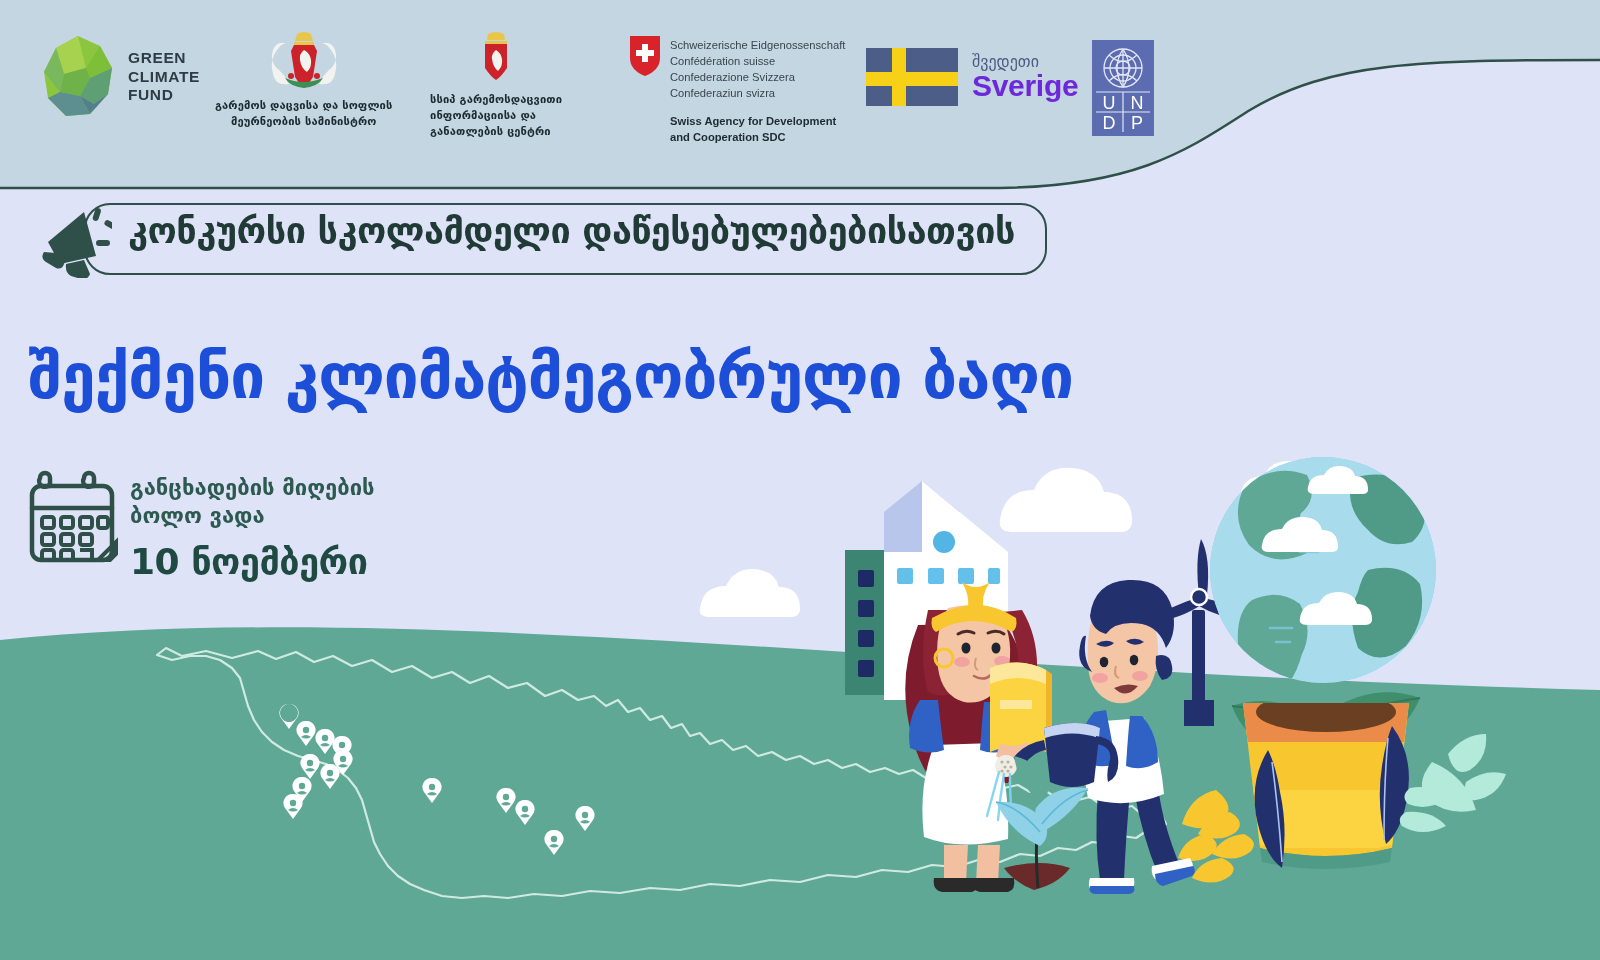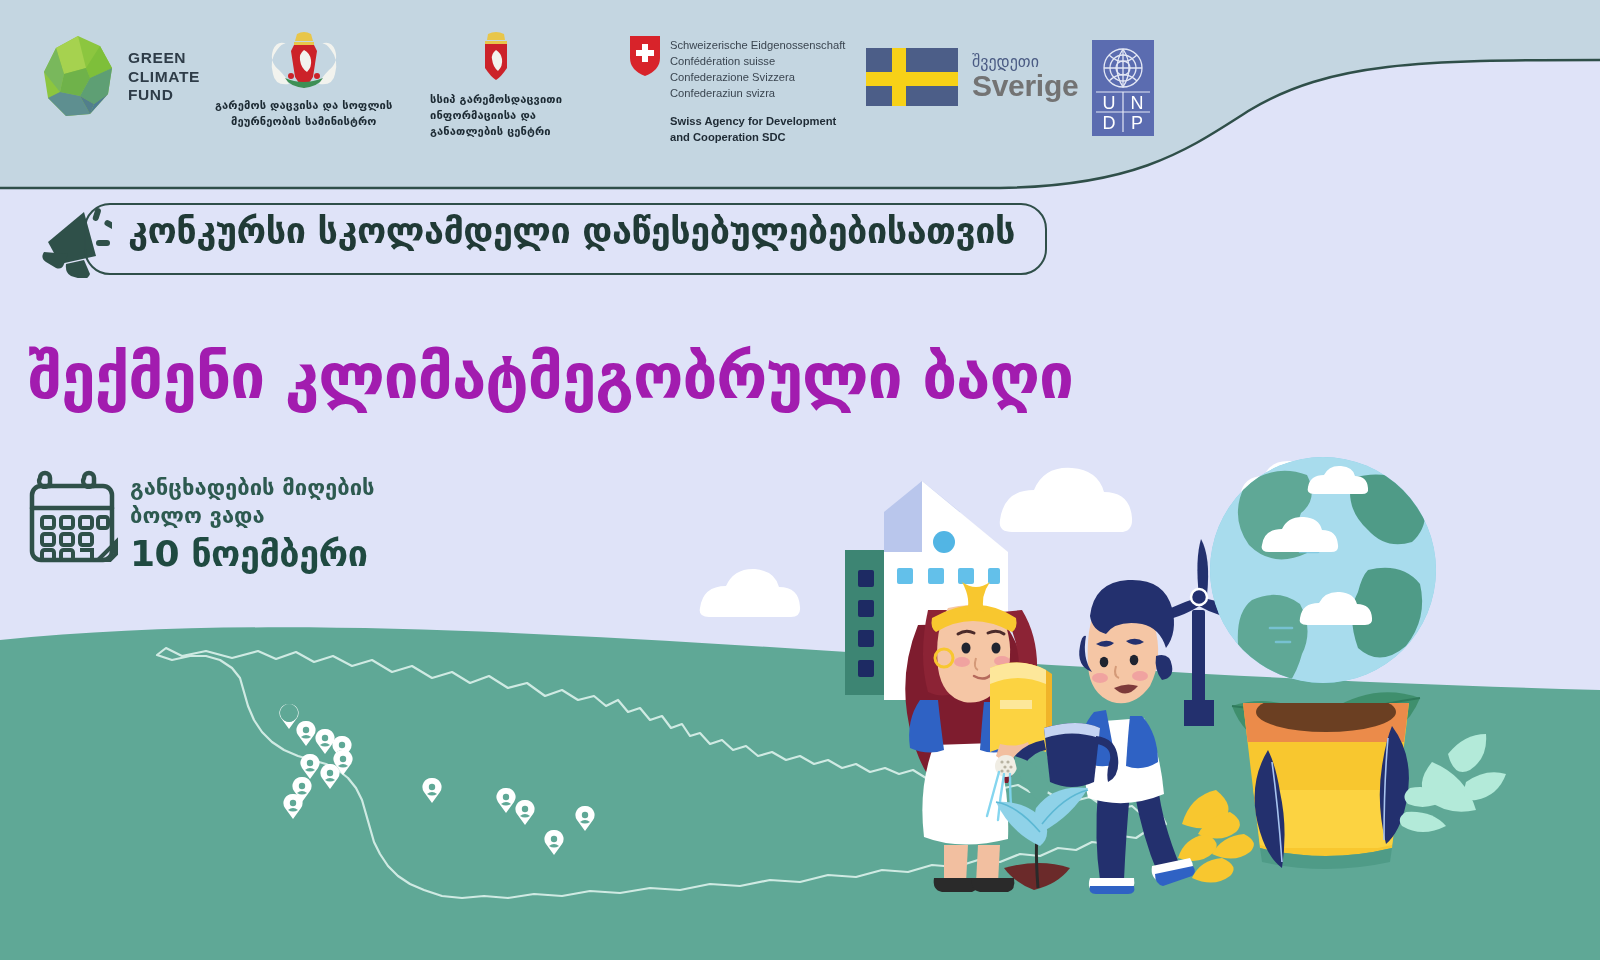--- a/index.html
+++ b/index.html
@@ -66,21 +66,21 @@
 
   
   .swe { left:866px; top:48px; gap:14px; }
   .swe-flag { width:92px; height:58px; }
   .swe-ka {
     font-family:"DejaVu Sans", sans-serif;
     font-size:16px; color:#4b5c84; line-height:1.1; margin-bottom:0;
   }
   .swe-name {
     font-family:"Liberation Sans", sans-serif;
-    font-size:30px; font-weight:700; color:#737373; line-height:1; letter-spacing:-.3px;
+    font-size:30px; font-weight:700; color:#6d28d9; line-height:1; letter-spacing:-.3px;
   }
 
   
   .undp { left:1092px; top:40px; }
 
   
   .ribbon-wrap {
     position:absolute; left:34px; top:200px; z-index:6;
     display:flex; align-items:center;
   }
@@ -94,39 +94,39 @@
   .ribbon-text {
     font-family:"DejaVu Sans", sans-serif;
     font-size:36px; font-weight:700; color:#203a36;
     letter-spacing:-.5px; white-space:nowrap;
   }
 
   
   .headline {
     position:absolute; left:28px; top:340px; z-index:6;
     font-family:"DejaVu Sans", sans-serif;
-    font-size:62px; font-weight:700; color:#a21caf;
+    font-size:62px; font-weight:700; color:#1d4ed8;
     letter-spacing:-1px; white-space:nowrap;
   }
 
   
   .deadline {
     position:absolute; left:24px; top:470px; z-index:6;
     display:flex; align-items:flex-start; gap:10px;
   }
   .cal-icon { width:96px; height:96px; flex:none; }
   .dl-text { padding-top:4px; }
   .dl-small {
     font-family:"DejaVu Sans", sans-serif;
     font-size:22px; font-weight:700; color:#2d5a50; line-height:1.25;
   }
   .dl-big {
     font-family:"DejaVu Sans", sans-serif;
     font-size:36px; font-weight:700; color:#1f4a41; line-height:1.15;
-    margin-top:4px; letter-spacing:-.5px;
+    margin-top:12px; letter-spacing:-.5px;
   }
 
   
   .hill { position:absolute; left:0; top:0; width:1600px; height:960px; z-index:1; }
 
   
   .illo { position:absolute; left:0; top:0; width:1600px; height:960px; z-index:3; pointer-events:none; }
 
   
   .muni {

